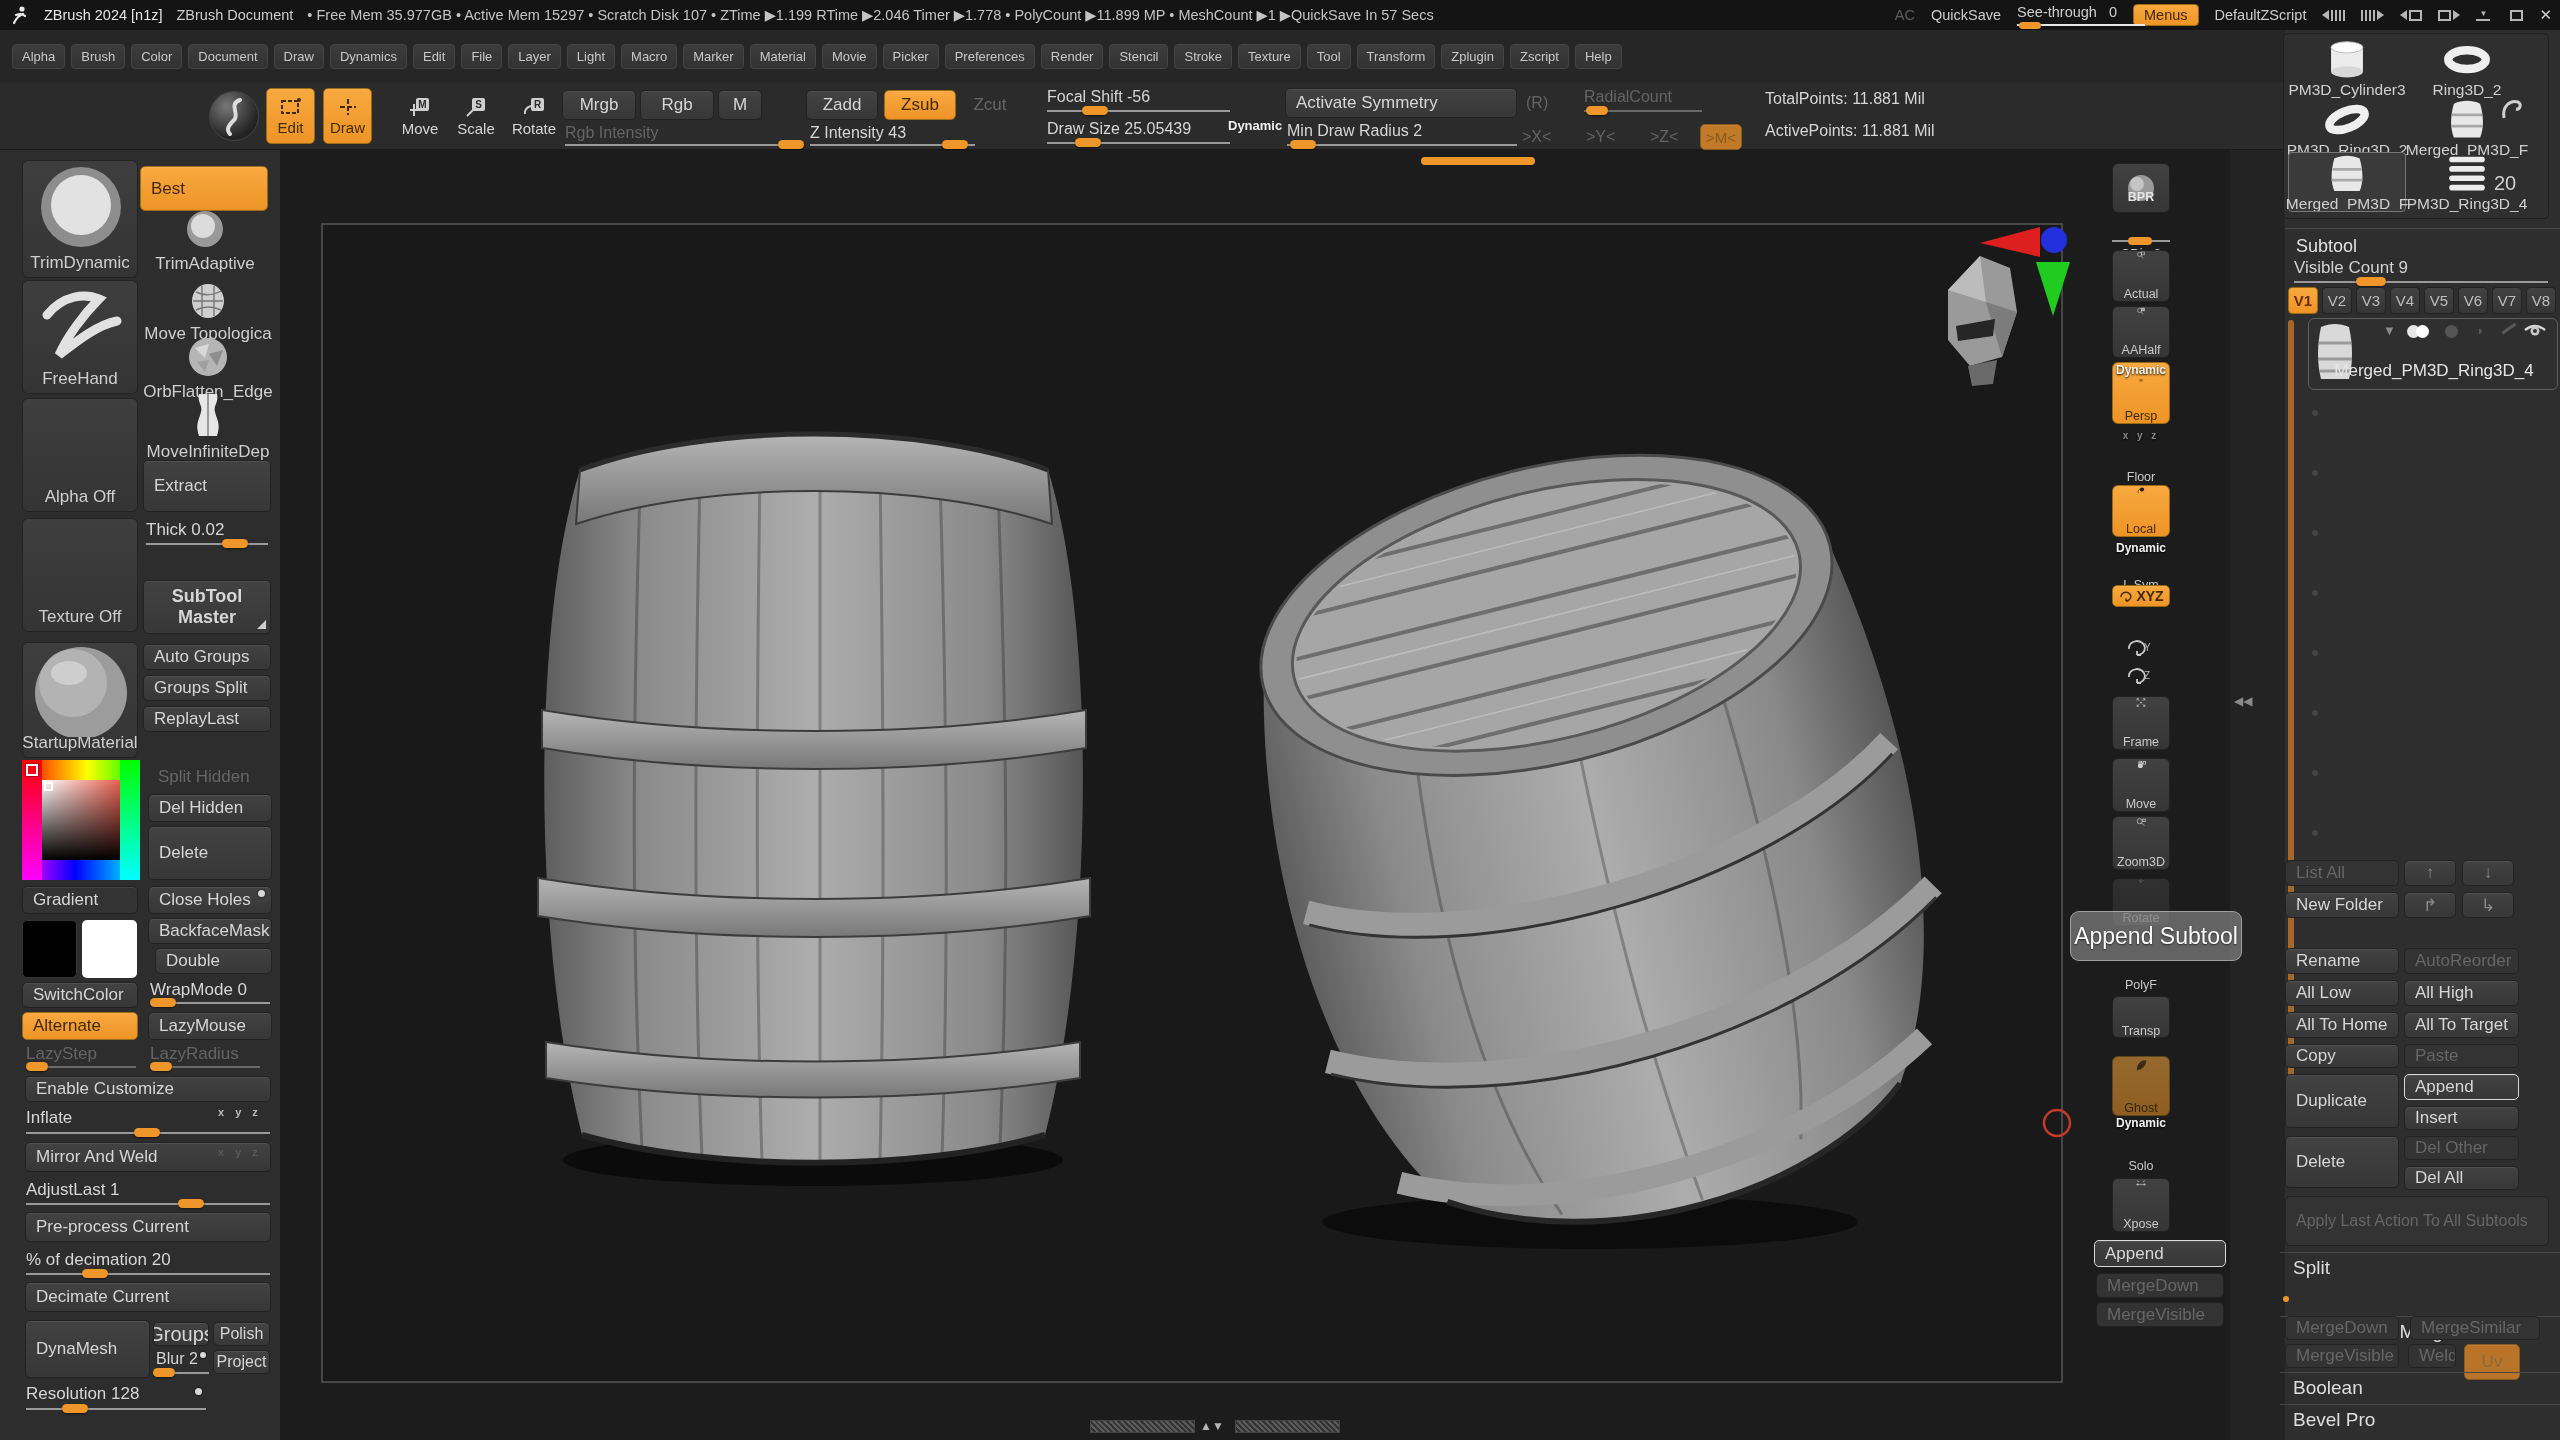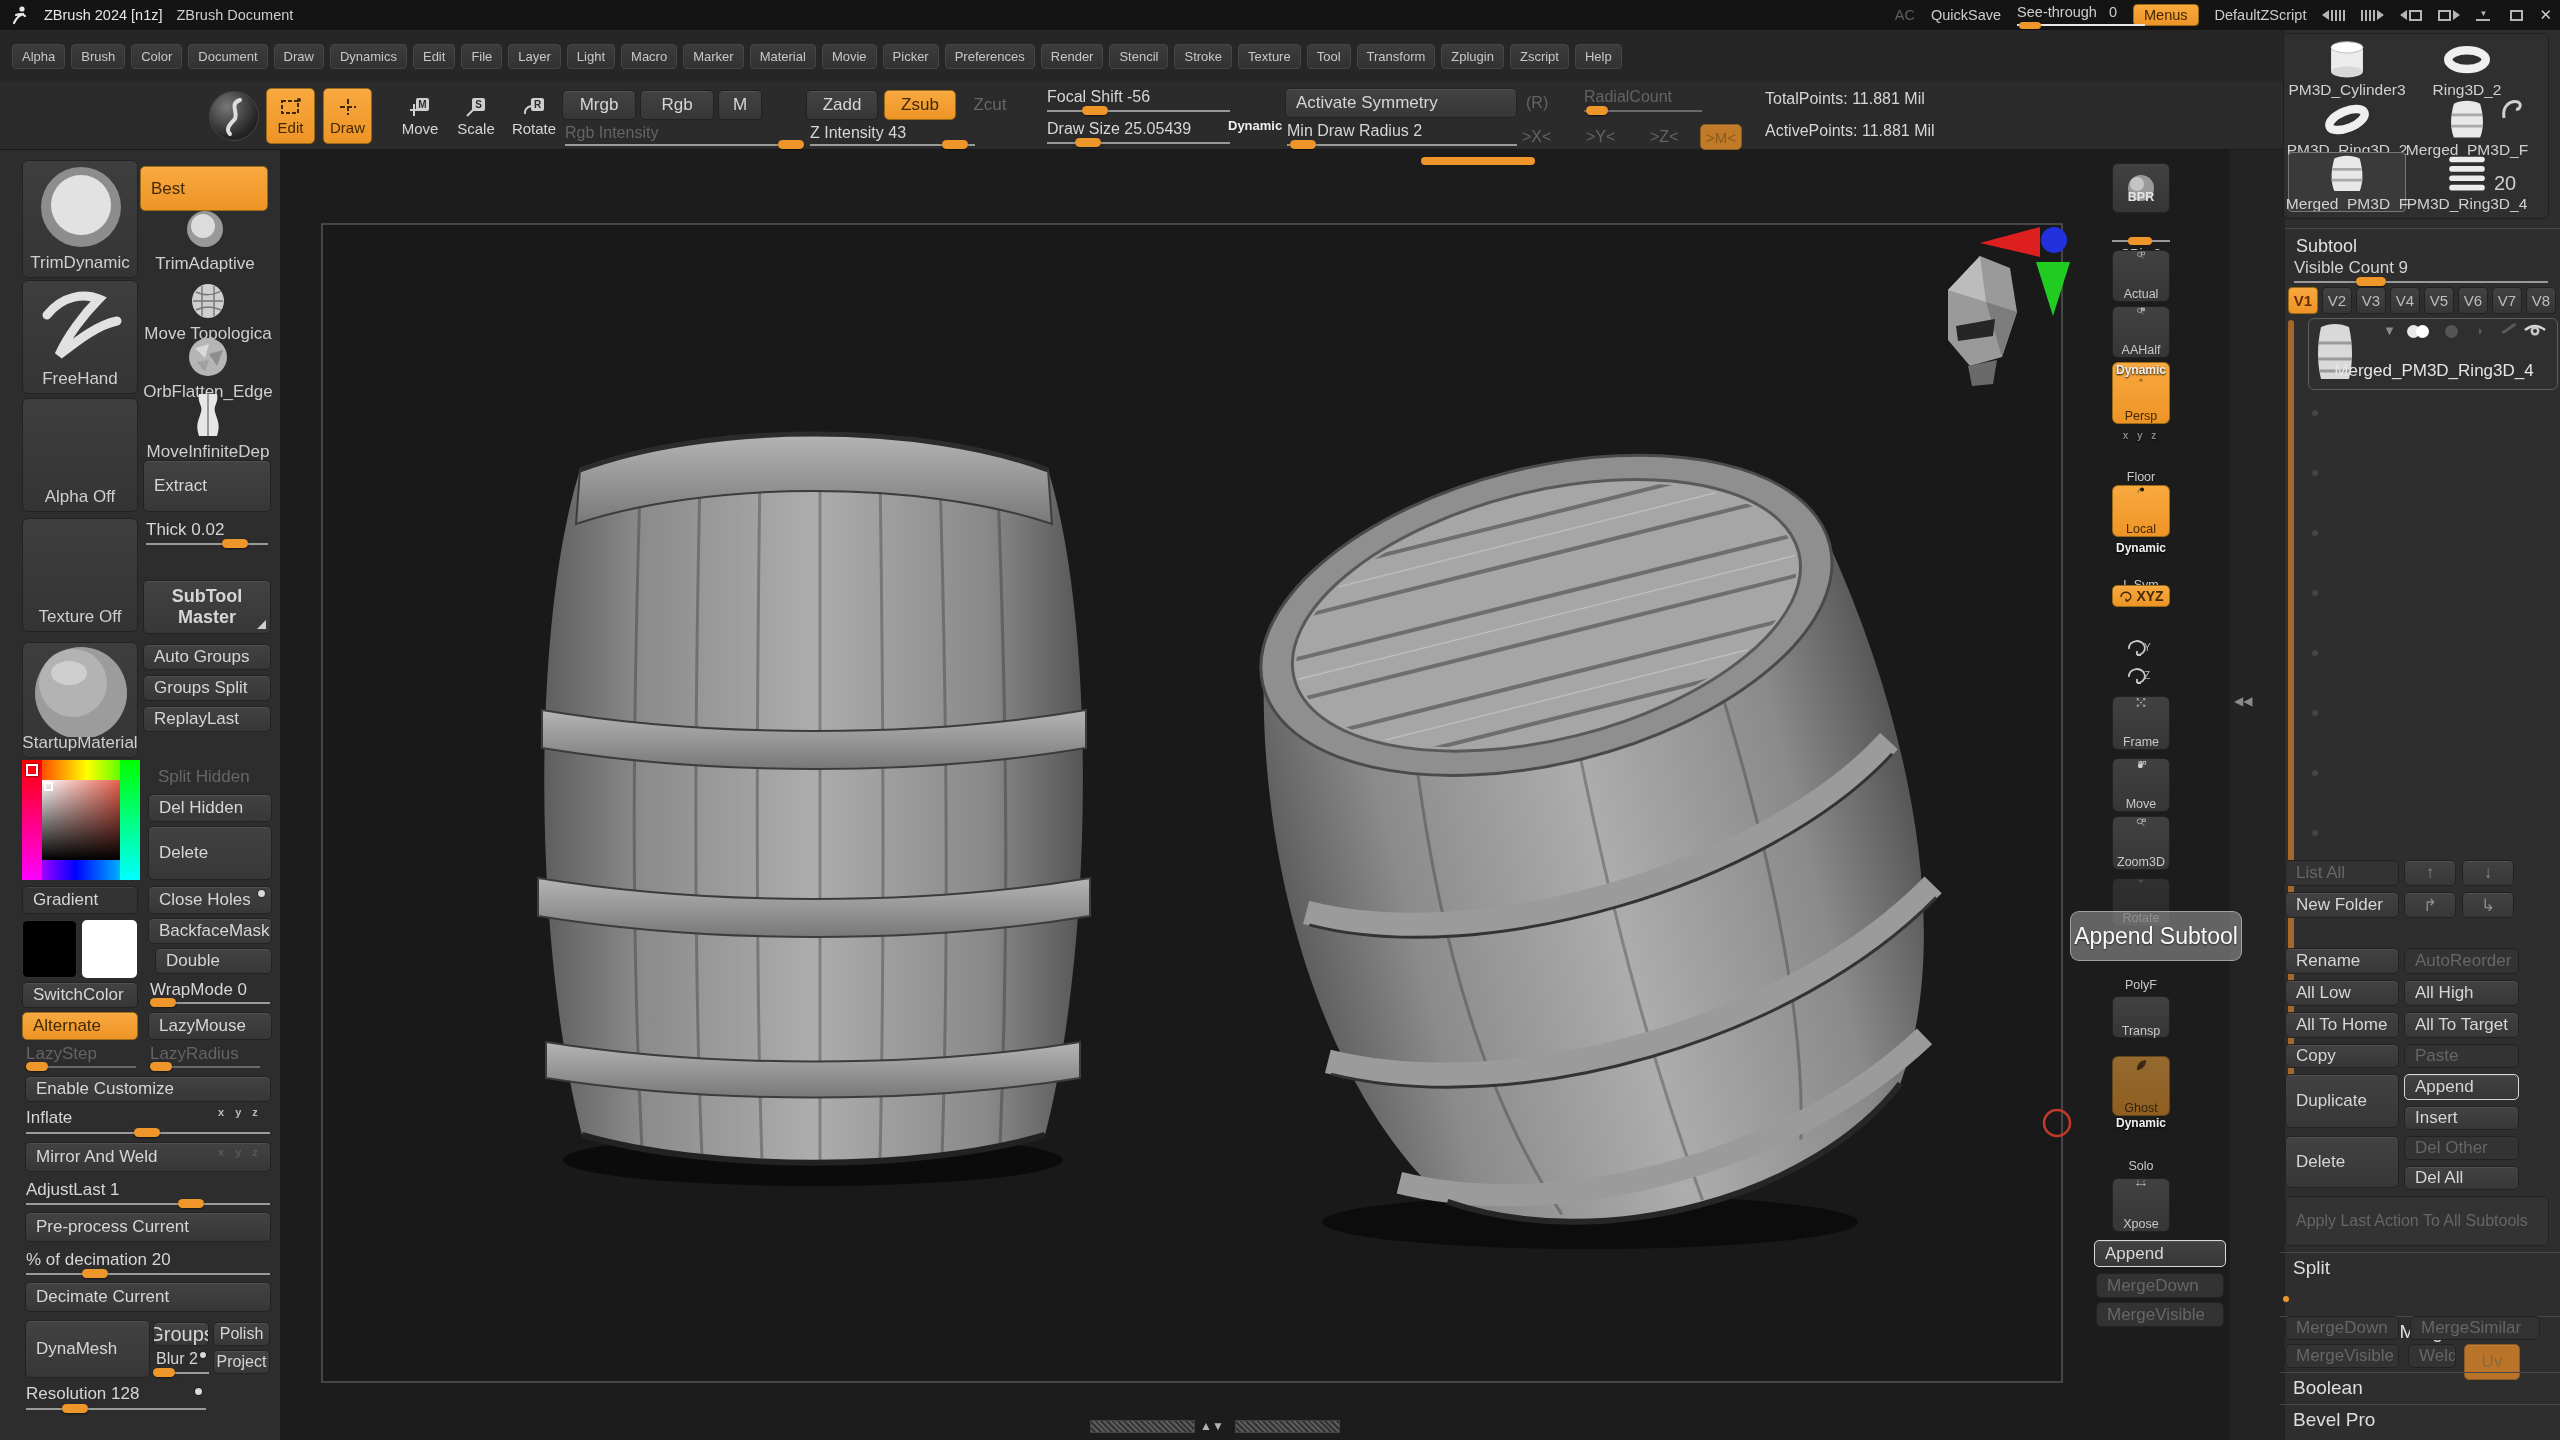--- a/index.html
+++ b/index.html
@@ -92,20 +92,21 @@
 
 <div id="app">
 
   <div id="titlebar" class="a">
     <svg width="20" height="20" viewBox="0 0 20 20">
       <circle cx="12" cy="4" r="2.6" fill="#e8e8e8"></circle>
       <path d="M4 18 C7 12, 9 11, 13 9 M6 10 C9 9, 12 8, 15 11" stroke="#e8e8e8" stroke-width="2.2" fill="none" stroke-linecap="round"></path>
     </svg>
     <span style="color:#e6e6e6;">ZBrush 2024 [n1z]</span>
     <span>ZBrush Document</span>
+    <span style="color:#c4c4c4;">• Free Mem 35.977GB • Active Mem 15297 • Scratch Disk 107 •  ZTime ▶1.199  RTime ▶2.046  Timer ▶1.778 • PolyCount ▶11.899 MP • MeshCount ▶1   ▶QuickSave In 57 Secs</span>
     <div class="tb-right">
       <span style="color:#5d5d5d;">AC</span>
       <span>QuickSave</span>
       <span class="seethrough">
         <span>See-through</span>
         <span style="margin-left:8px;">0</span>
         <span class="track"></span>
         <span class="pill" style="width:22px;height:7px;left:2px;bottom:-3px;"></span>
       </span>
       <span class="orange-btn">Menus</span>

